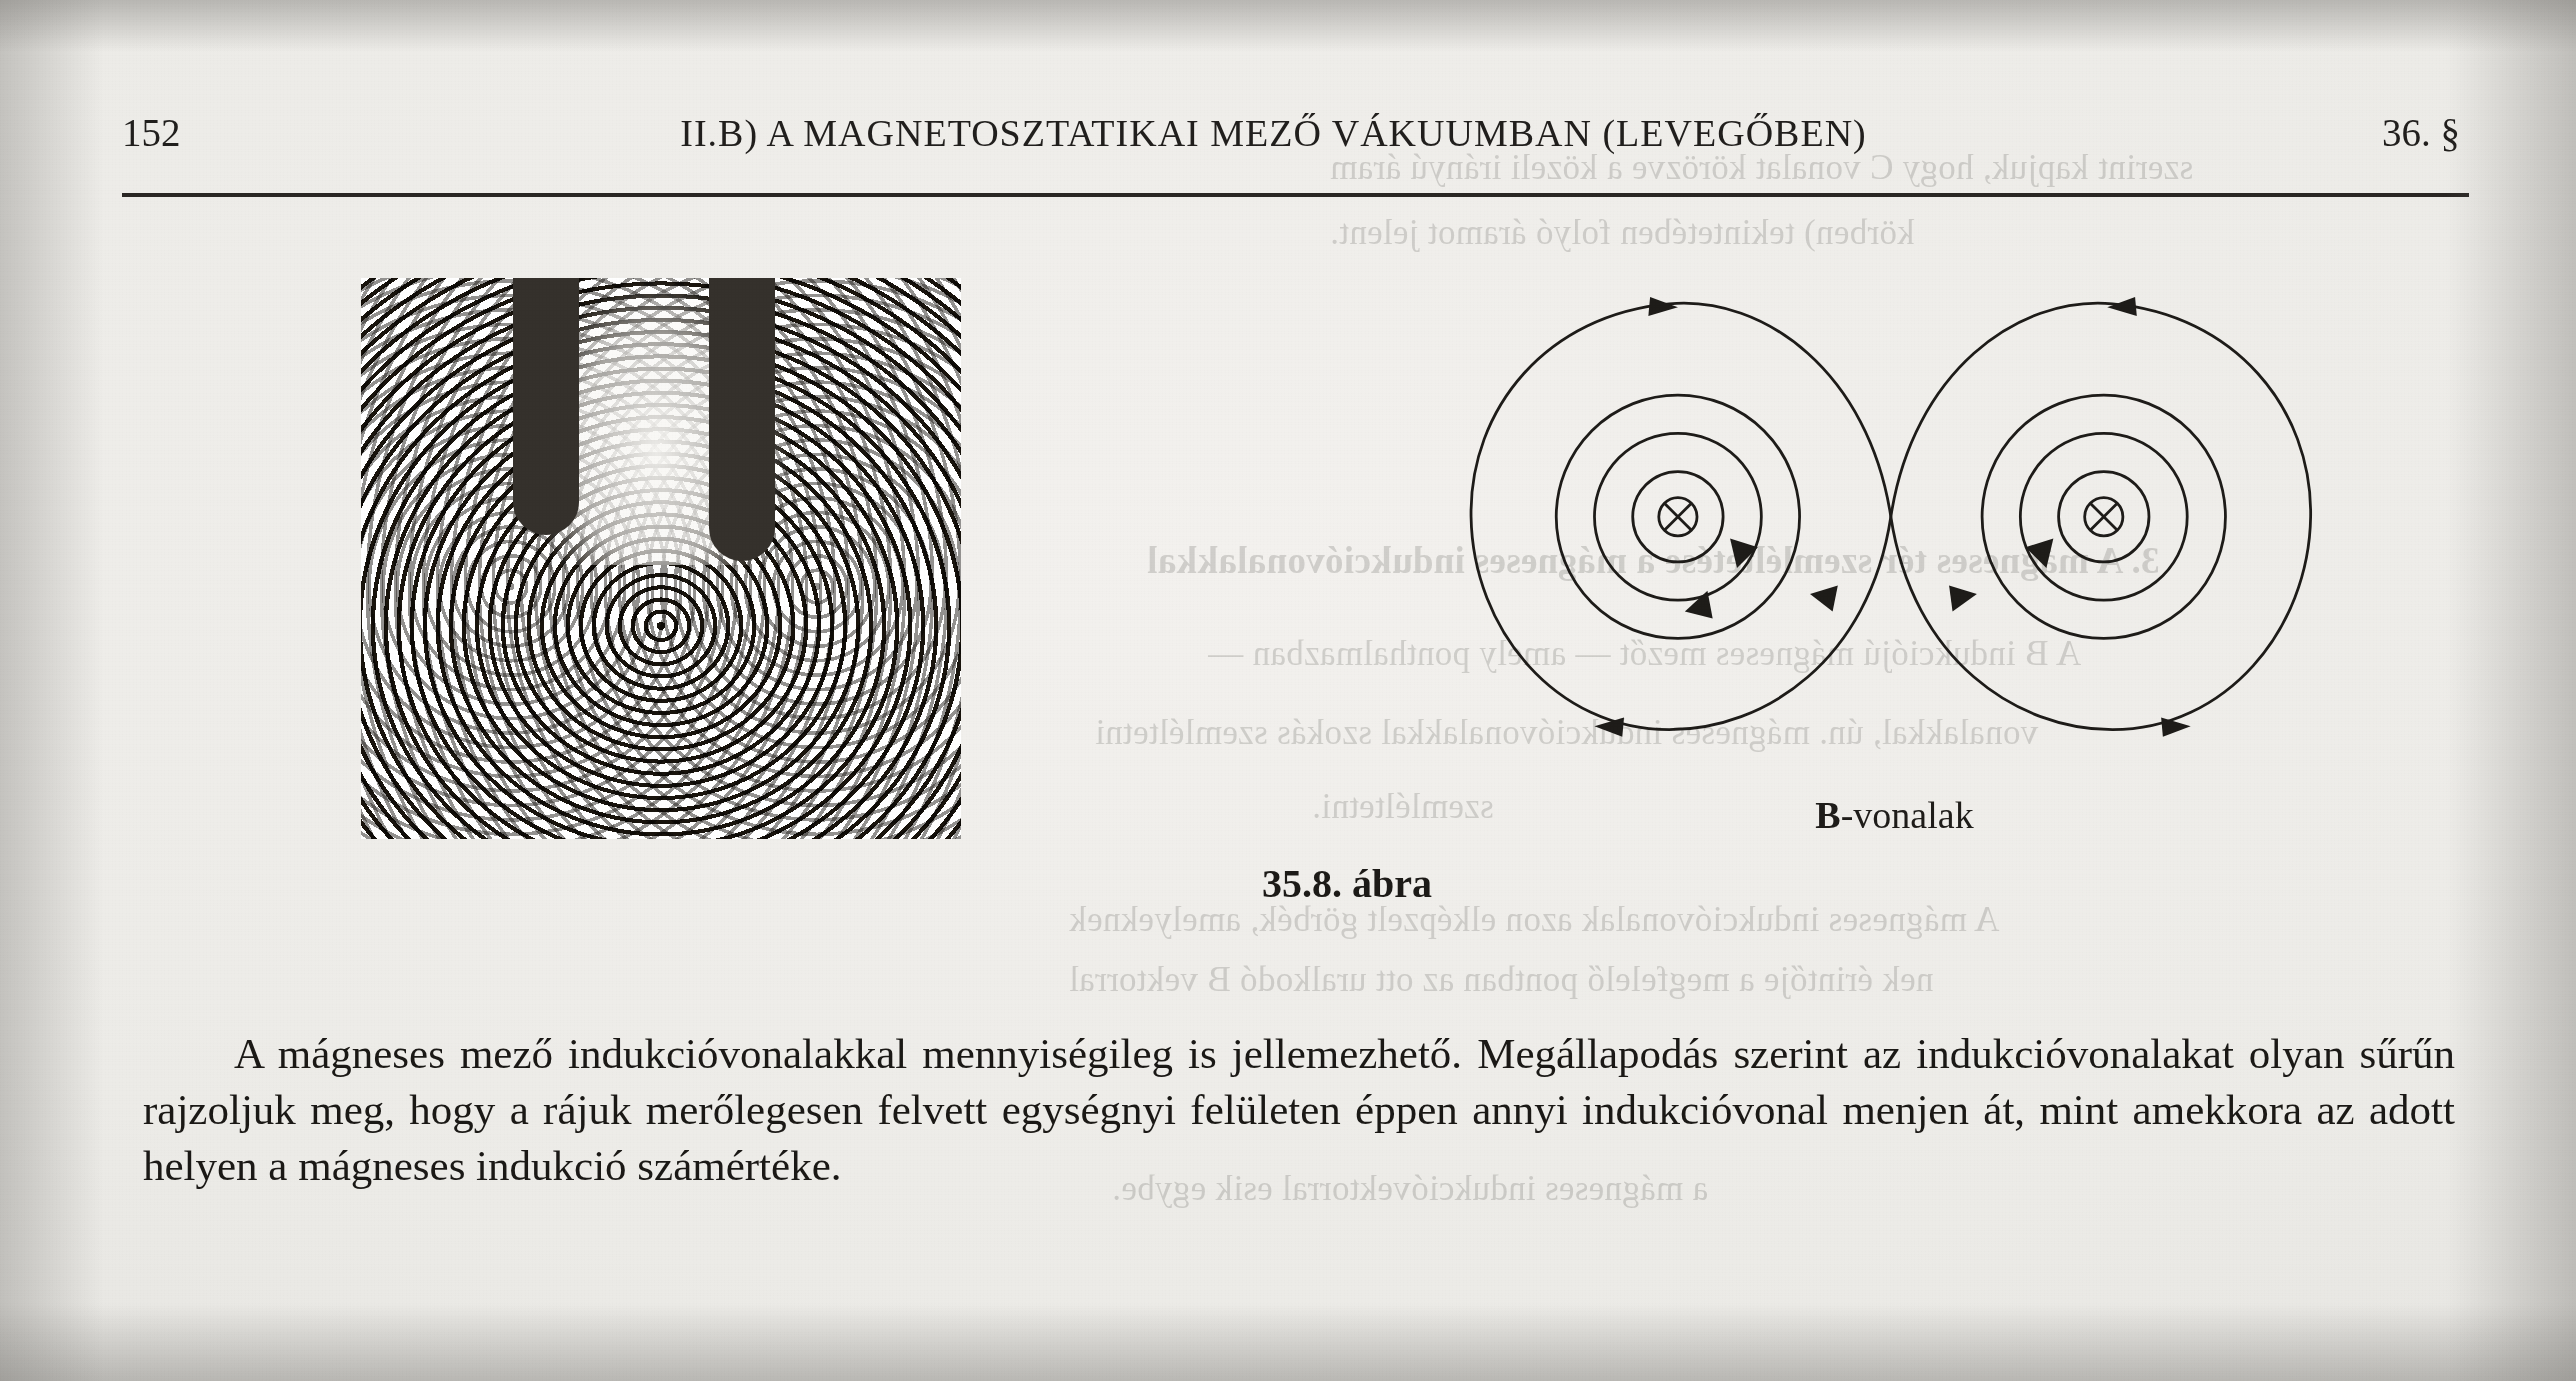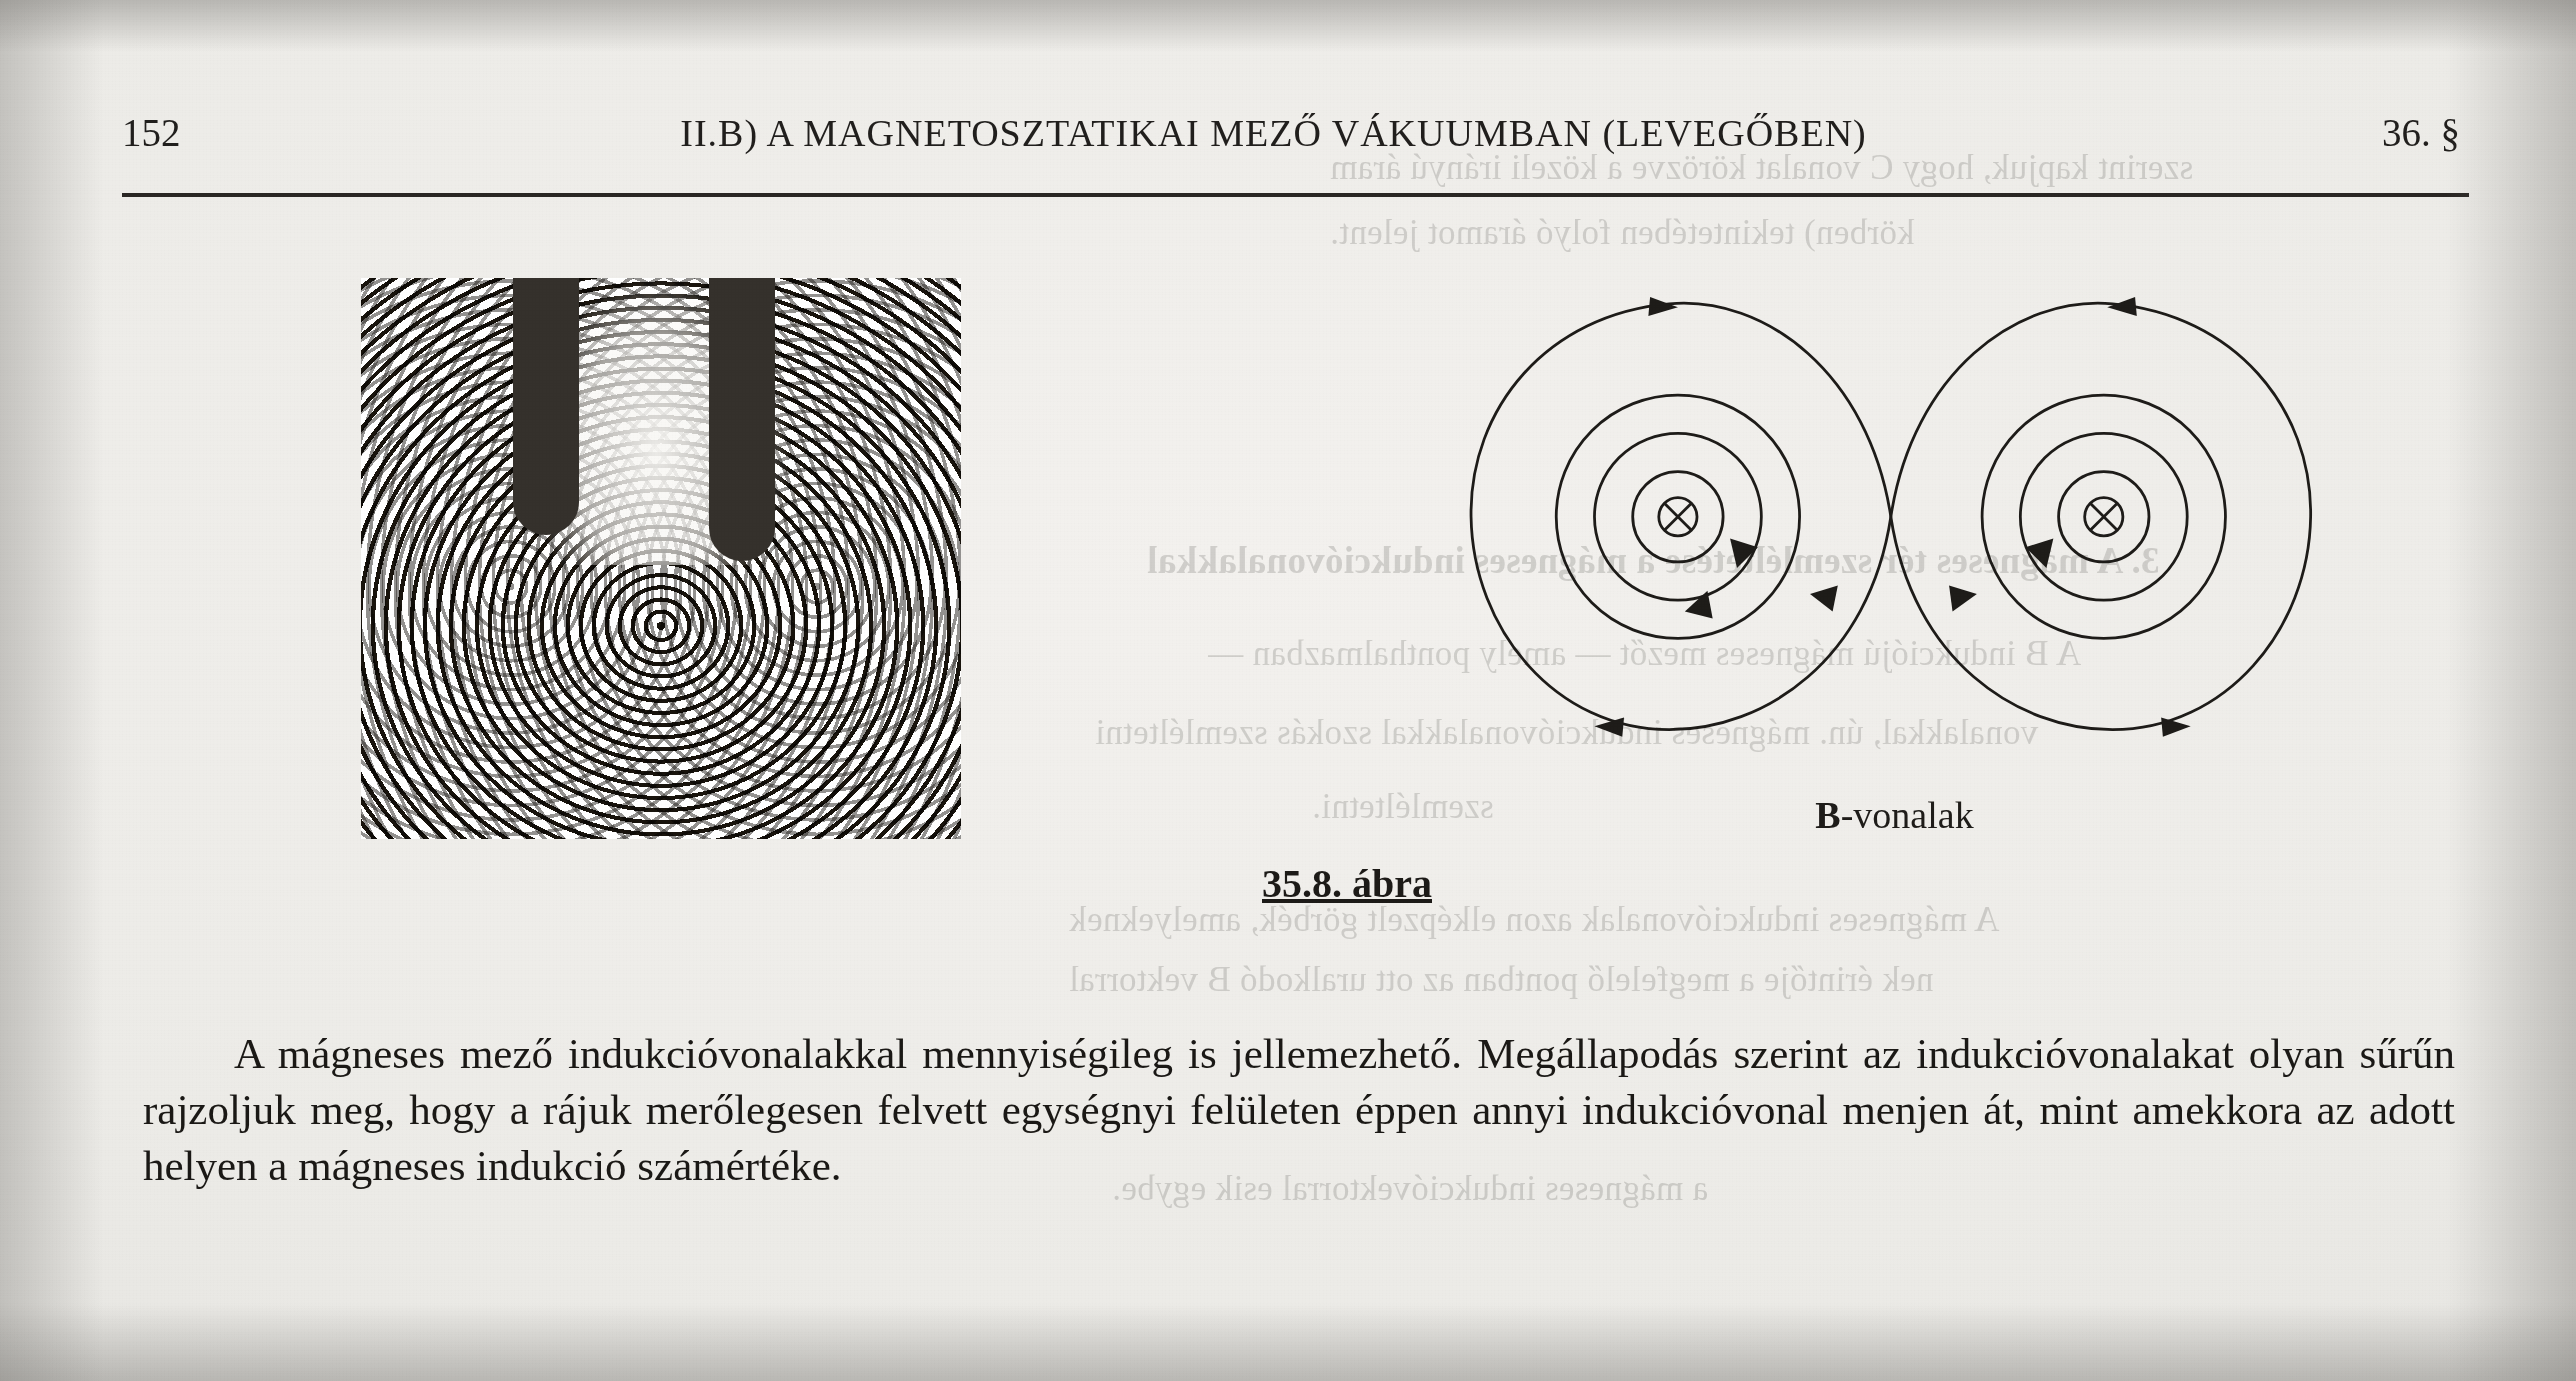--- a/index.html
+++ b/index.html
@@ -202,21 +202,20 @@
   
   .fig-caption {
     position: absolute;
     left: 999px;
     top: 617px;
     width: 452px;
     text-align: center;
     font-size: 40px;
     font-weight: 700;
     color: #1d1b18;
-    text-decoration: underline;
   }
 
   
   .body-text {
     position: absolute;
     left: 143px;
     top: 1026px;
     width: 2312px;
     font-size: 43px;
     line-height: 1.30;

